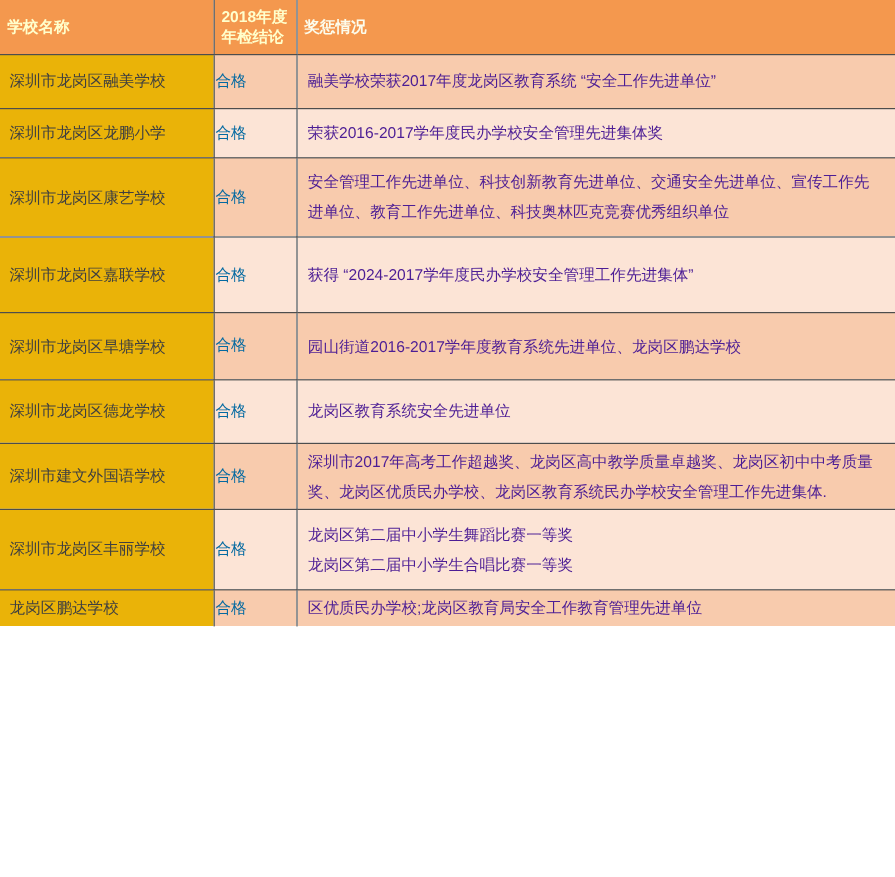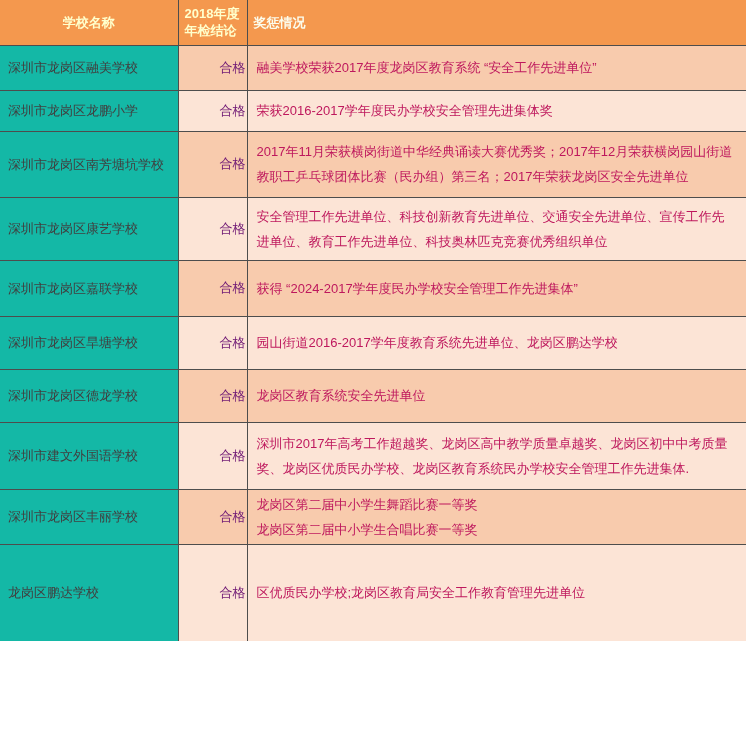--- a/index.html
+++ b/index.html
@@ -30,35 +30,35 @@
   }
   thead tr { height: 45px; }
   th {
     background: #F4984E;
     font-weight: bold;
     color: #FFFFCC;
     text-align: left;
     padding: 0 6px;
     line-height: 17px;
   }
-  th.h-name  { text-align: center; }
+  th.h-name  { text-align: left; }
   th.h-award { color: #FCFCEC; margin-top: 16px; }
 
   td.name {
-    background: #14b8a6;
+    background: #eab308;
     color: #404040;
     padding: 0 8px;
     line-height: 19px;
   }
   td.result {
-    color: #701a75;
-    text-align: right;
+    color: #0369a1;
+    text-align: left;
   }
   td.award {
-    color: #be185d;
+    color: #4c1d95;
     padding: 2px 9px;
     line-height: 25px;
     white-space: pre-line;
   }
   
   tbody tr:nth-child(odd)  td.result, tbody tr:nth-child(odd)  td.award { background: #F8CBAD; }
   tbody tr:nth-child(even) td.result, tbody tr:nth-child(even) td.award { background: #FCE4D6; }
 
   
   tbody tr:nth-child(1)  { height: 45px; }
@@ -99,25 +99,20 @@
       <td class="name">深圳市龙岗区融美学校</td>
       <td class="result">合格</td>
       <td class="award">融美学校荣获2017年度龙岗区教育系统 “安全工作先进单位”</td>
     </tr>
     <tr>
       <td class="name">深圳市龙岗区龙鹏小学</td>
       <td class="result">合格</td>
       <td class="award">荣获2016-2017学年度民办学校安全管理先进集体奖</td>
     </tr>
     <tr>
-      <td class="name">深圳市龙岗区南芳塘坑学校</td>
-      <td class="result">合格</td>
-      <td class="award">2017年11月荣获横岗街道中华经典诵读大赛优秀奖；2017年12月荣获横岗园山街道教职工乒乓球团体比赛（民办组）第三名；2017年荣获龙岗区安全先进单位</td>
-    </tr>
-    <tr>
       <td class="name">深圳市龙岗区康艺学校</td>
       <td class="result">合格</td>
       <td class="award">安全管理工作先进单位、科技创新教育先进单位、交通安全先进单位、宣传工作先进单位、教育工作先进单位、科技奥林匹克竞赛优秀组织单位</td>
     </tr>
     <tr>
       <td class="name">深圳市龙岗区嘉联学校</td>
       <td class="result">合格</td>
       <td class="award">获得 “2024-2017学年度民办学校安全管理工作先进集体”</td>
     </tr>
     <tr>

